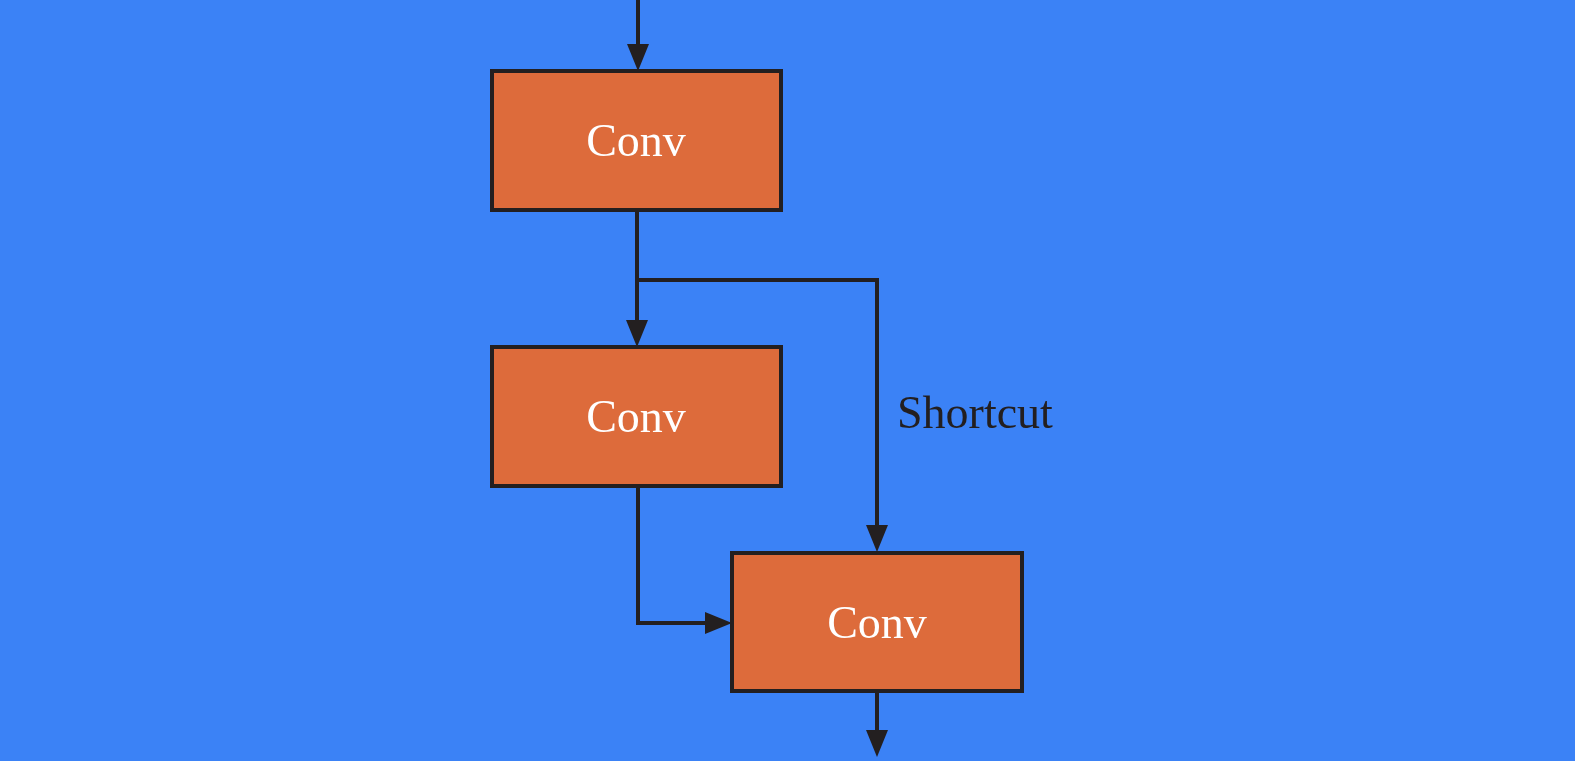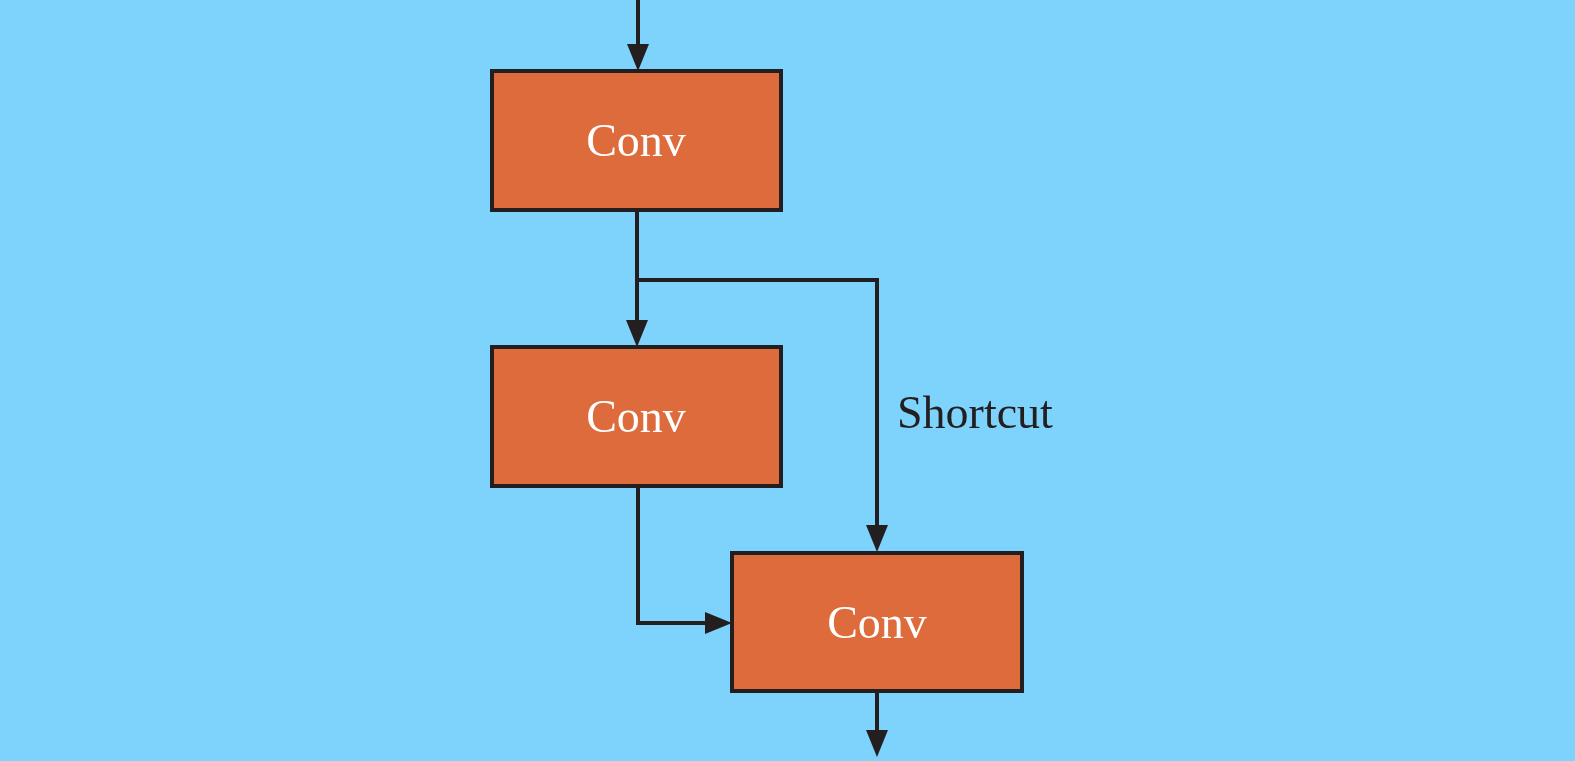--- a/index.html
+++ b/index.html
@@ -4,21 +4,21 @@
 <style>
   html, body {
     margin: 0;
     padding: 0;
     background: #ffffff;
   }
   .canvas {
     position: relative;
     width: 1575px;
     height: 761px;
-    background: #7dd3fc;
+    background: #3b82f6;
     overflow: hidden;
   }
   svg.diagram {
     display: block;
     width: 1575px;
     height: 761px;
   }
   .connector {
     fill: none;
     stroke: #231F20;

